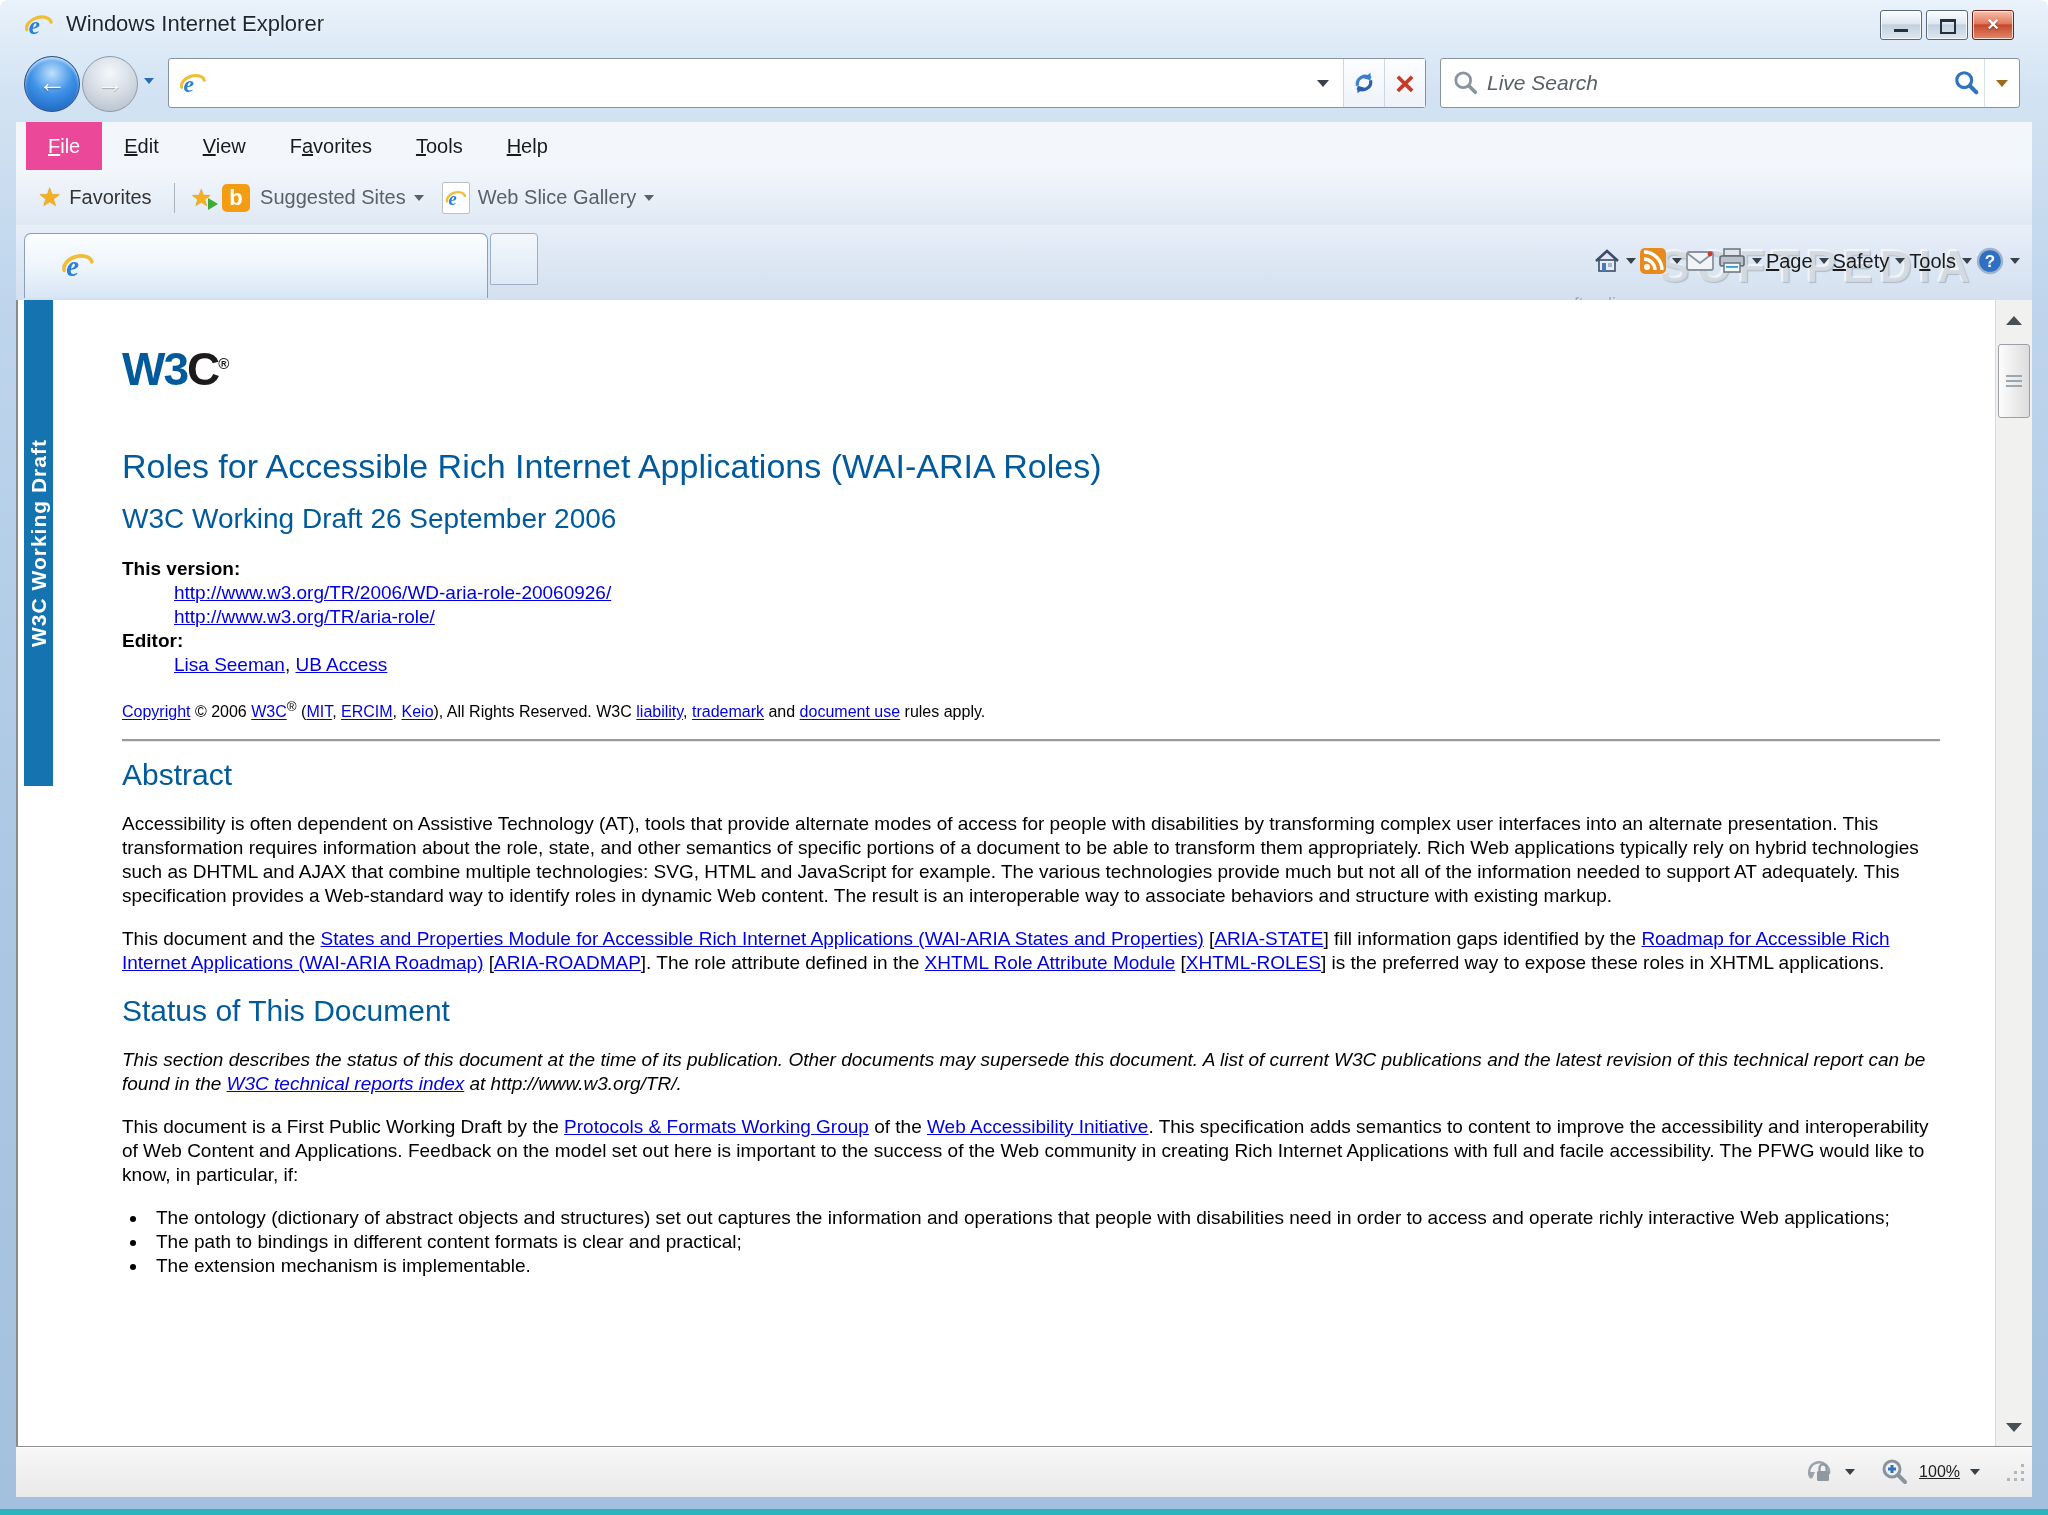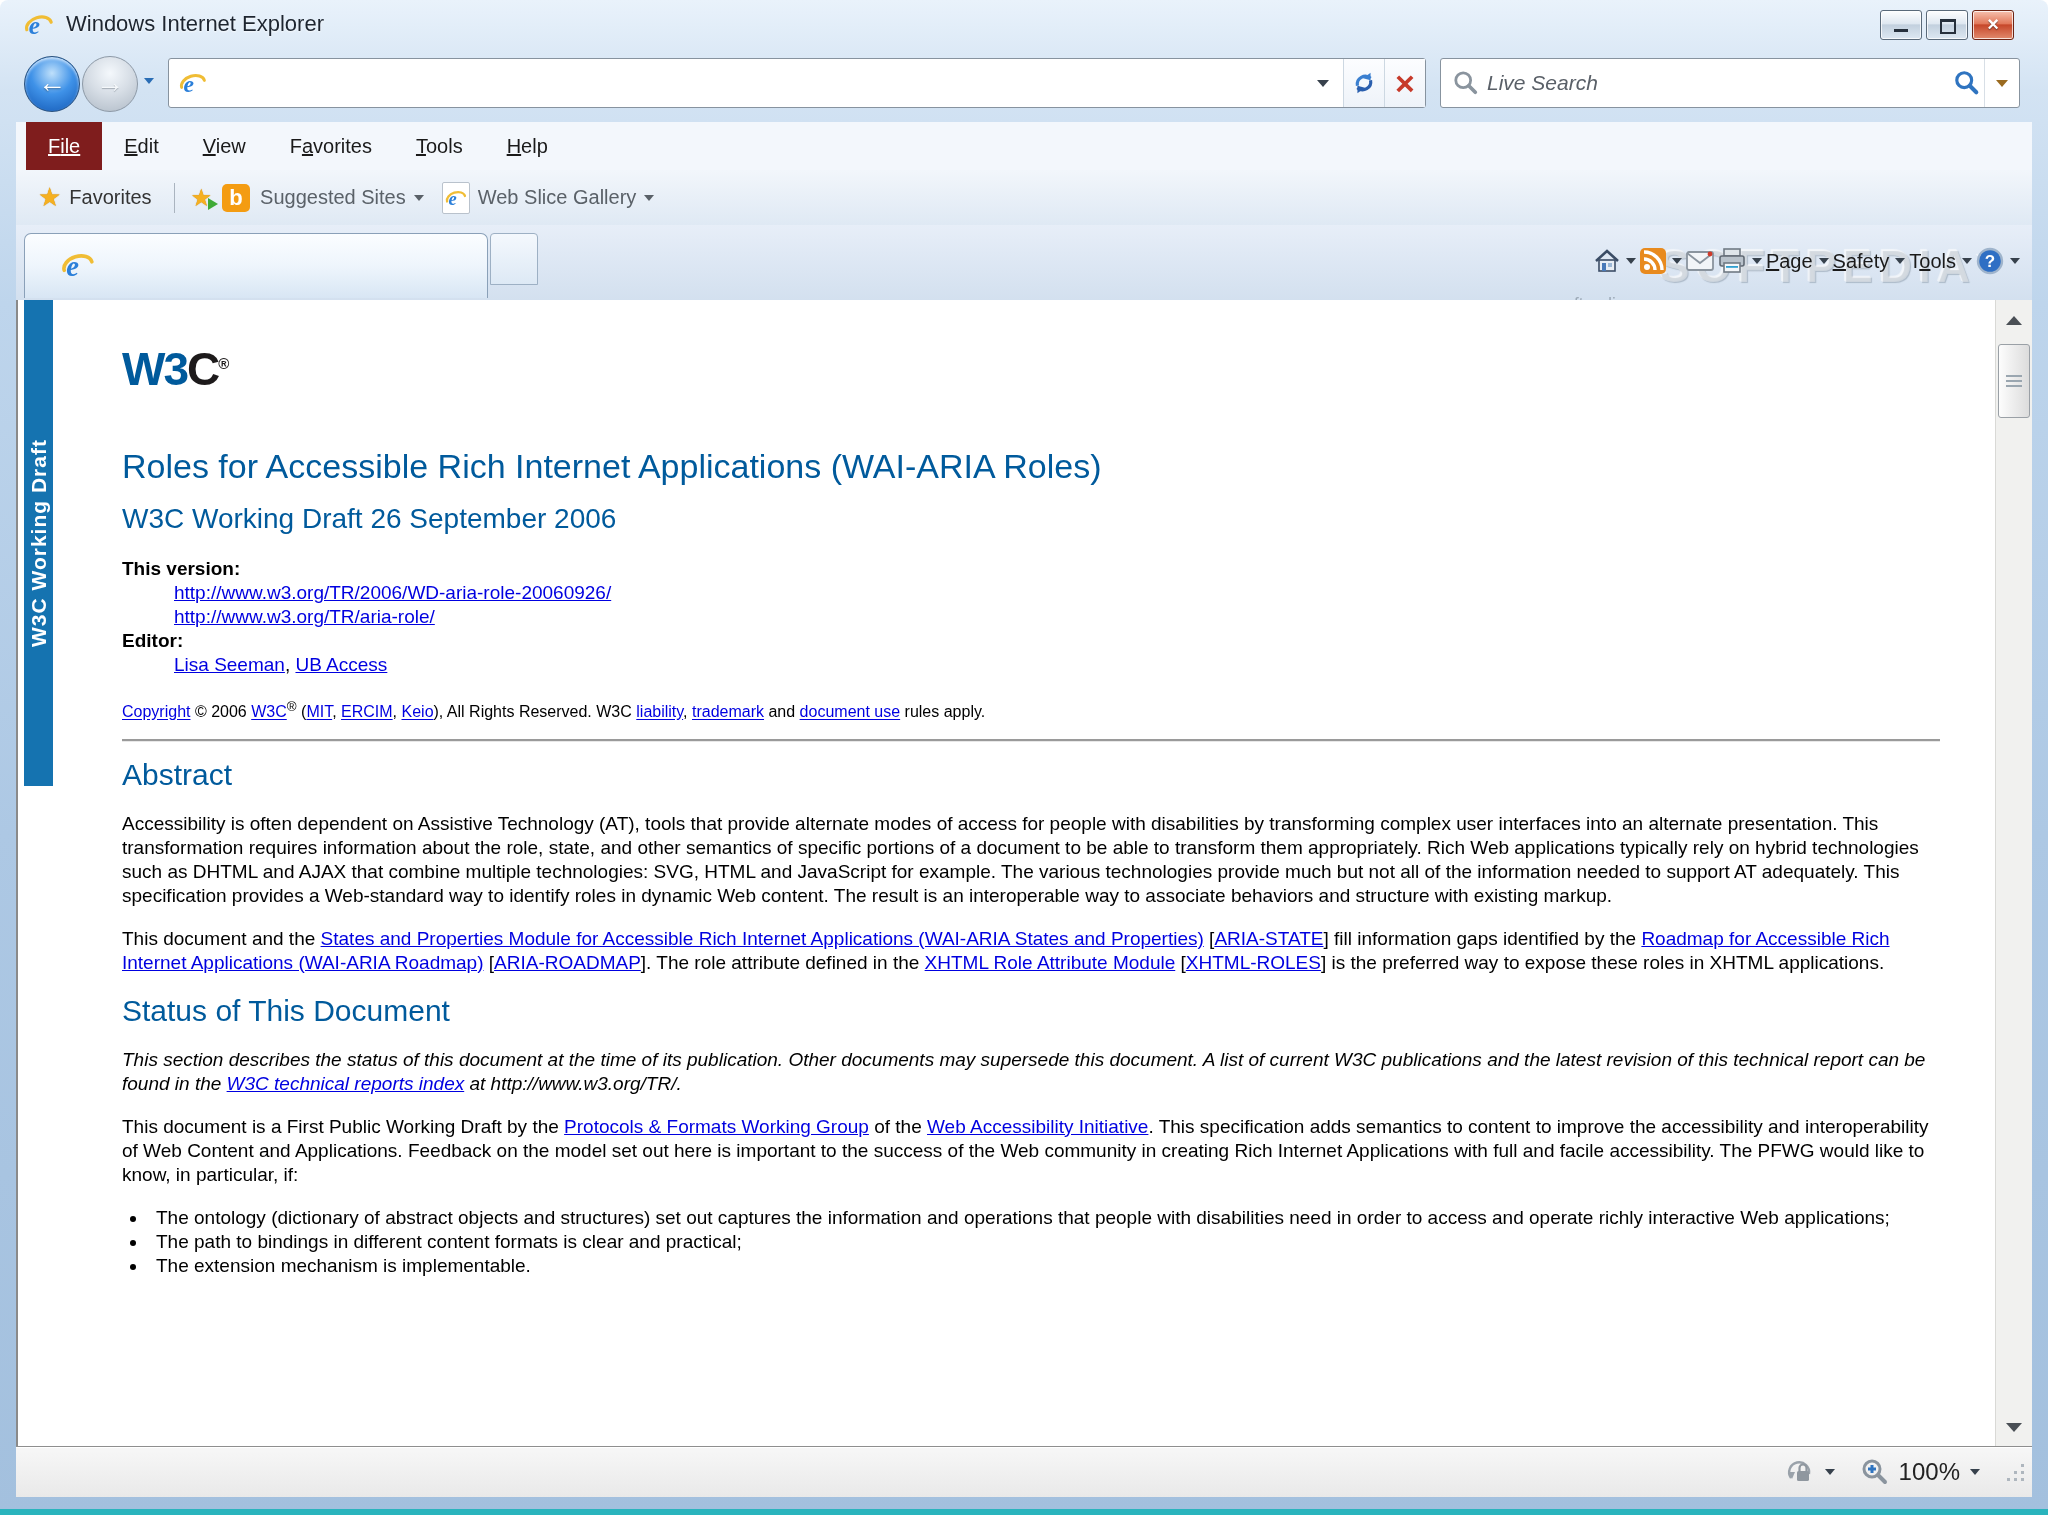--- a/index.html
+++ b/index.html
@@ -37,21 +37,21 @@
   .stop-x{font-size:34px;font-weight:bold;color:#c73a2a;line-height:30px;}
   .searchbox{position:absolute;left:1440px;top:8px;width:578px;height:48px;background:#fff;border:1px solid #87939f;border-radius:3px;display:flex;align-items:center;}
   .search-ph{flex:1;font-style:italic;font-size:21px;color:#5a6068;margin-left:8px;}
   .mag{width:26px;height:26px;margin-left:12px;}
   .search-go{width:46px;display:flex;justify-content:center;}
   .search-dd{width:34px;height:100%;display:flex;align-items:center;justify-content:center;border-left:1px solid #d8dfe6;}
   .search-dd .dd{border-top-color:#9a6a1f;}
   
   .menubar{position:absolute;top:122px;left:16px;right:16px;height:48px;background:#f3f7fc;border-bottom:1px solid #d9e2ec;display:flex;align-items:stretch;padding-left:10px;}
   .mitem{padding:0 22px;font-size:20px;color:#1a1a1a;display:flex;align-items:center;}
-  .mitem.sel{background:#7f1d1d;color:#fff;text-decoration:underline;}
+  .mitem.sel{background:#ec4899;color:#fff;}
   .acc{text-decoration:underline;}
   
   .favbar{position:absolute;top:170px;left:16px;right:16px;height:55px;background:linear-gradient(180deg,#f2f6fb,#dfe9f4);display:flex;align-items:center;}
   .star{font-size:26px;color:#f5b021;text-shadow:0 0 1px #b97908;margin:0 8px 0 22px;}
   .favlabel{font-size:20px;color:#333;}
   .vsep{width:1px;height:30px;background:#aab4bf;margin:0 16px 0 22px;}
   .addstar{position:relative;font-size:24px;color:#f5b021;text-shadow:0 0 1px #b97908;margin-right:10px;}
   .addstar::after{content:"";position:absolute;right:-6px;bottom:2px;width:0;height:0;border-top:6px solid transparent;border-bottom:6px solid transparent;border-left:10px solid #3faa36;}
   .bing{width:28px;height:28px;border-radius:5px;background:#f49c12;color:#fff;font-weight:bold;font-size:22px;text-align:center;line-height:28px;margin-right:10px;}
   .graylabel{font-size:20px;color:#5a6168;margin-right:8px;}
@@ -105,21 +105,21 @@
   .tri-up{width:0;height:0;border-left:8px solid transparent;border-right:8px solid transparent;border-bottom:9px solid #4a4f55;}
   .tri-down{width:0;height:0;border-left:8px solid transparent;border-right:8px solid transparent;border-top:9px solid #4a4f55;}
   .sb-thumb{position:absolute;left:2px;top:44px;width:30px;height:72px;border:1px solid #9aa0a6;border-radius:3px;
     background:linear-gradient(90deg,#fdfdfd,#dcdcdc);display:flex;flex-direction:column;align-items:center;justify-content:center;gap:3px;}
   .grip-line{width:16px;height:2px;background:#9aa6b0;}
   
   .statusbar{position:absolute;left:16px;right:16px;bottom:18px;height:50px;background:linear-gradient(180deg,#f7f7f7,#e9e9e9);
     border-top:1px solid #8e8e8e;box-shadow:inset 0 1px 0 #fff;display:flex;align-items:center;justify-content:flex-end;}
   .sb-group{display:flex;align-items:center;gap:10px;margin-right:26px;}
   .statusbar .dd{border-top-color:#37414c;}
-  .zoomtext{font-size:24px;color:#222;}
+  .zoomtext{font-size:16px;color:#222;text-decoration:underline;}
   .grip{width:18px;height:18px;margin-right:8px;position:relative;}
   .grip i{position:absolute;width:3px;height:3px;background:#aeb6be;}
   .grip i:nth-child(1){right:0;bottom:0;}.grip i:nth-child(2){right:0;bottom:7px;}.grip i:nth-child(3){right:7px;bottom:0;}
   .grip i:nth-child(4){right:0;bottom:14px;}.grip i:nth-child(5){right:7px;bottom:7px;}.grip i:nth-child(6){right:14px;bottom:0;}
   .teal{position:absolute;left:0;right:0;bottom:0;height:6px;background:#2ab4bd;}
   svg{display:block;}
 </style>
 </head>
 <body>
 

